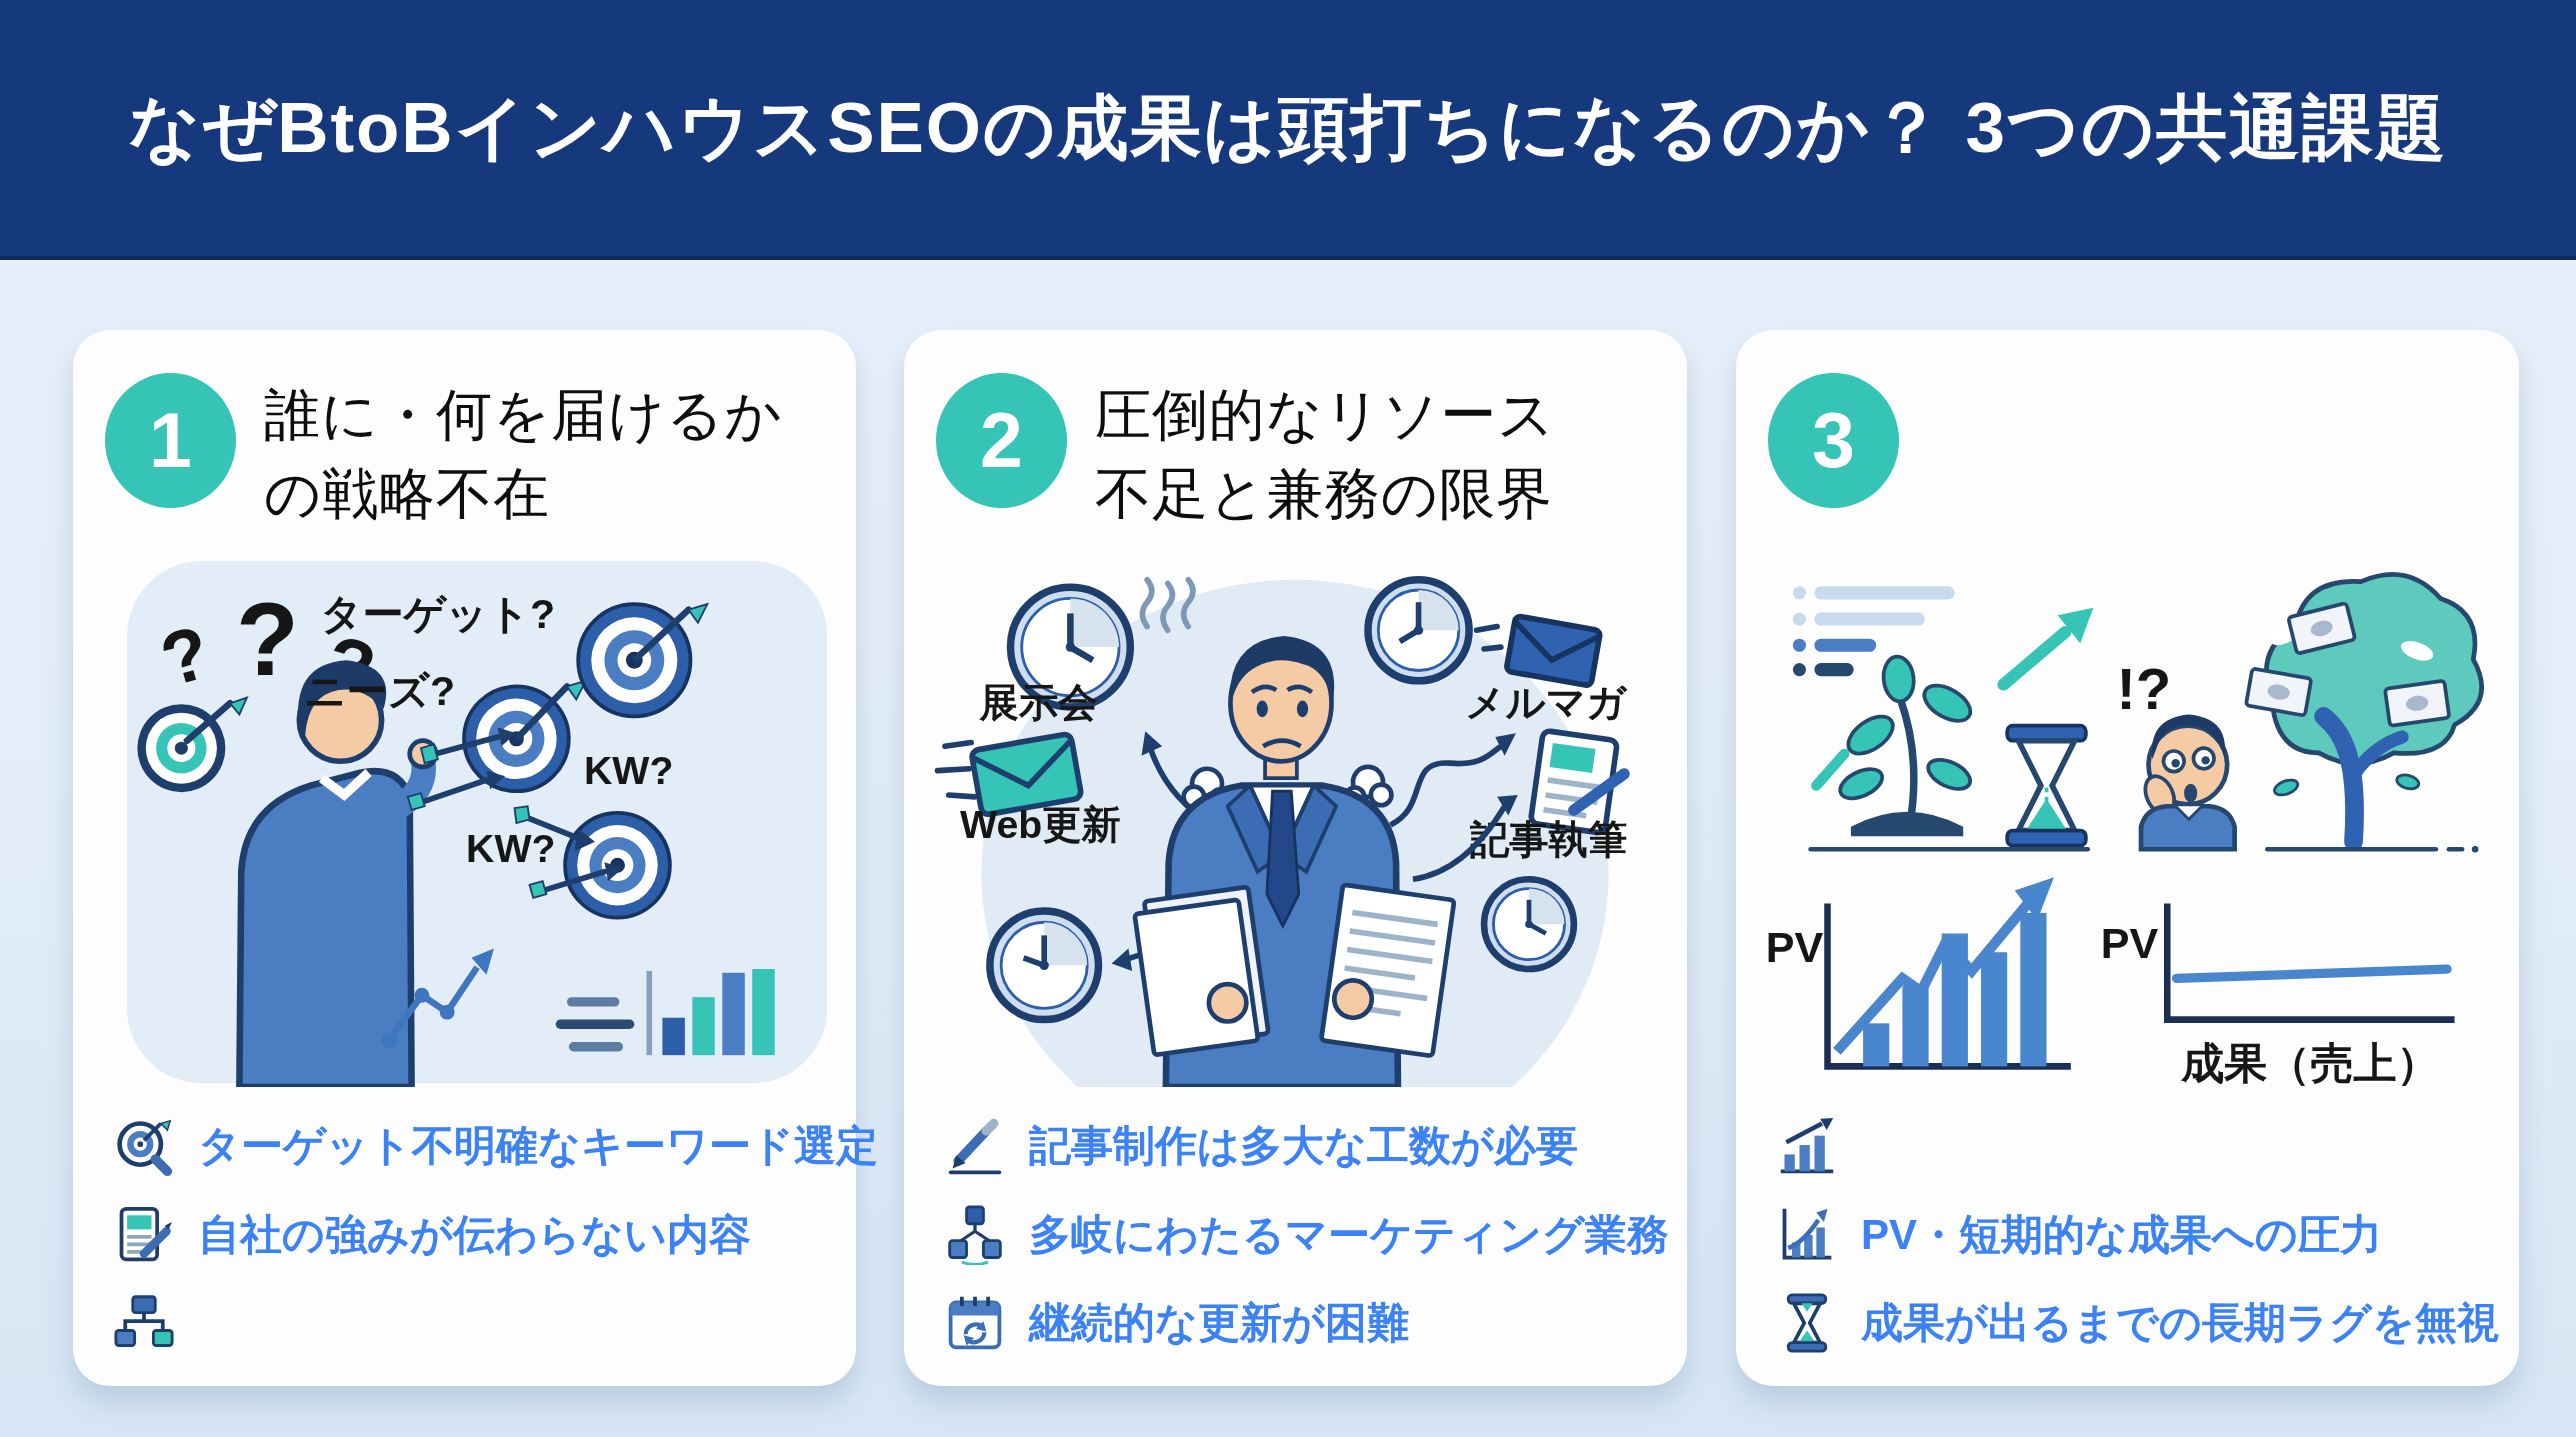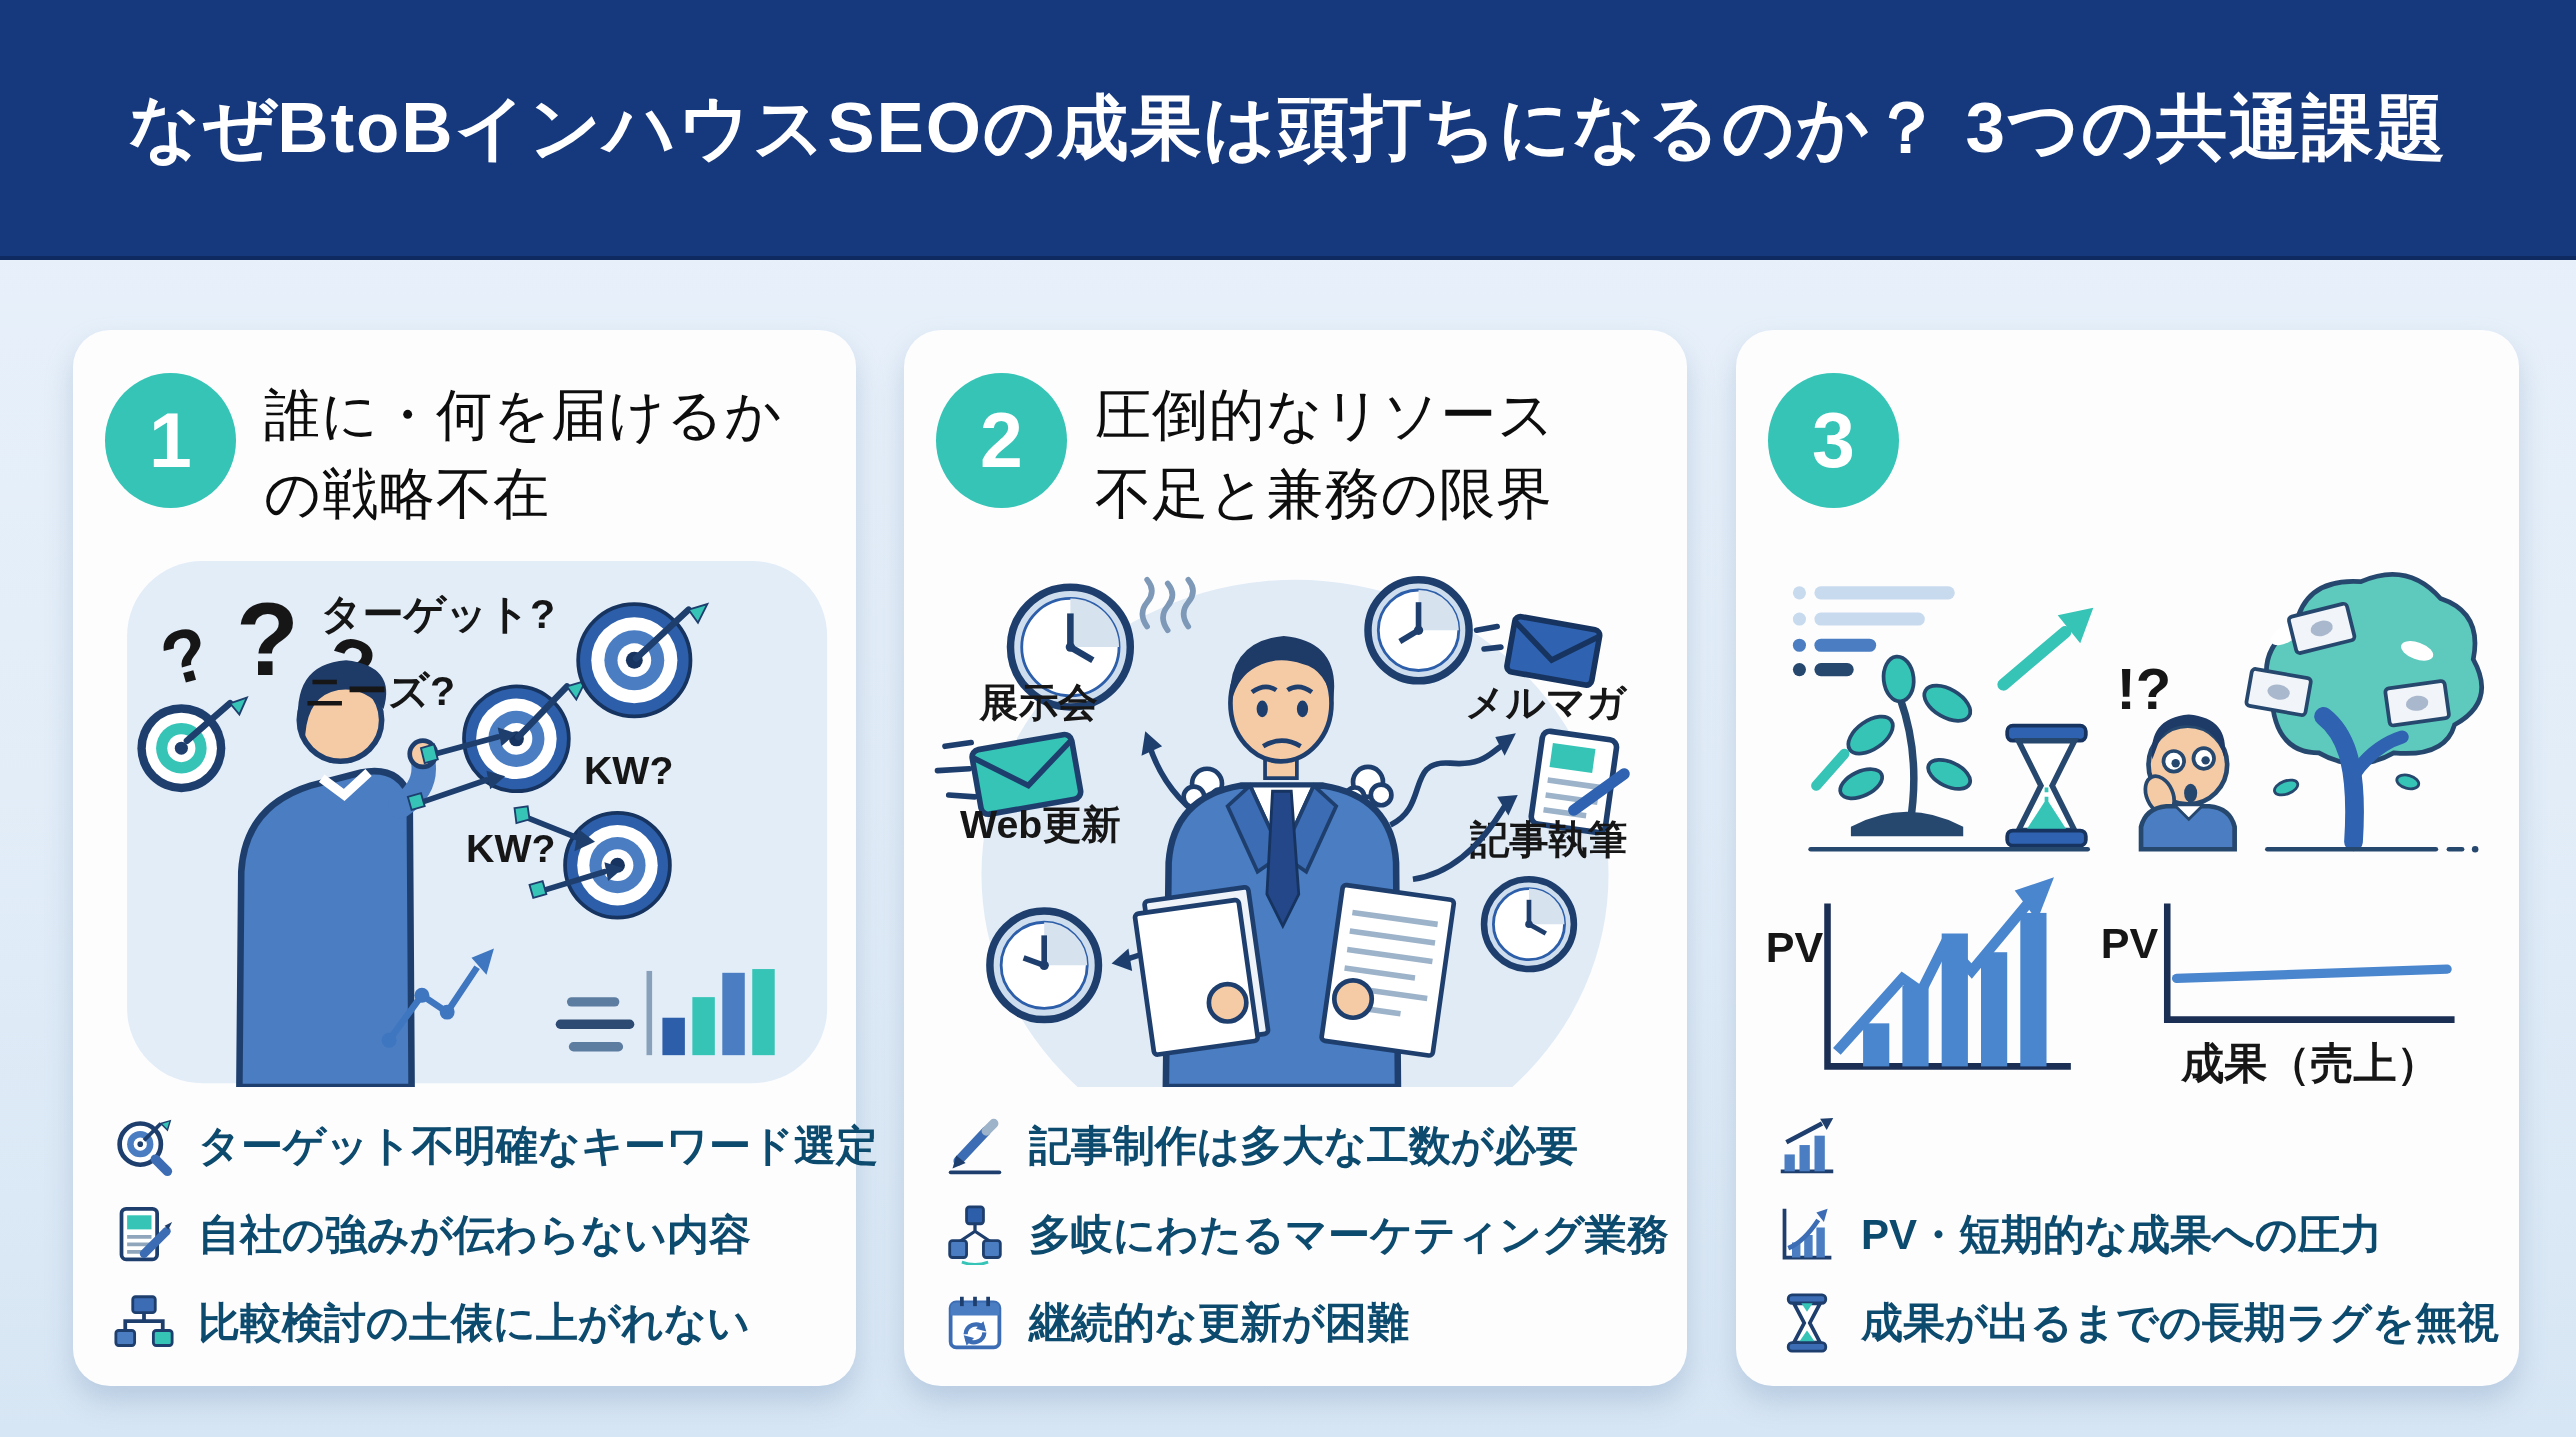--- a/index.html
+++ b/index.html
@@ -26,21 +26,21 @@
     width:131px; height:135px; border-radius:50%; background:#35c4b6;
     color:#ffffff; font-size:77px; font-weight:bold; flex:none;
     display:flex; align-items:center; justify-content:center;
   }
   .title { font-size:56px; font-weight:normal; color:#0d0d0d; line-height:1.42; letter-spacing:0.9px; padding-top:1.9px; white-space:nowrap; }
   .illus { position:absolute; top:231px; left:26px; width:730px; height:526px; }
   .illus svg { display:block; width:730px; height:526px; }
   .bullets { position:absolute; left:41px; top:783px; width:721px; list-style:none; display:flex; flex-direction:column; gap:22.5px; }
   .bullet { display:flex; align-items:center; gap:24px; height:66px; }
   .bullet svg { width:60px; height:60px; flex:none; }
-  .btext { font-size:42px; font-weight:bold; color:#0c4a6e; white-space:nowrap; }
+  .btext { font-size:42px; font-weight:bold; color:#3b82f6; white-space:nowrap; }
   .scene text { font-family:"Liberation Sans","DejaVu Sans",sans-serif; font-weight:bold; fill:#161616; }
 </style>
 </head>
 <body>
 
 <header class="header">
   <h1>なぜBtoBインハウスSEOの成果は頭打ちになるのか？ 3つの共通課題</h1>
 </header>
 
 <section class="card c1">
@@ -173,21 +173,20 @@
       </svg>
       <span class="btext">自社の強みが伝わらない内容</span>
     </li>
     <li class="bullet">
       <svg viewBox="0 0 64 64">
         <path d="M32 20 V30 M12 40 V30 H52 V40" fill="none" stroke="#1e3f6e" stroke-width="4"></path>
         <rect x="20" y="4" width="24" height="17" rx="3" fill="#3b6cb4" stroke="#1e3f6e" stroke-width="3"></rect>
         <rect x="2" y="40" width="20" height="16" rx="3" fill="#4a7dc2" stroke="#1e3f6e" stroke-width="3"></rect>
         <rect x="42" y="40" width="20" height="16" rx="3" fill="#35c4b6" stroke="#1e3f6e" stroke-width="3"></rect>
       </svg>
-      <span class="btext">比較検討の土俵に上がれない</span>
     </li>
   </ul>
 </section>
 
 <section class="card c2">
   <div class="card-head">
     <div class="num">2</div>
     <h2 class="title">
       <span>圧倒的なリソース</span><br>
       <span>不足と兼務の限界</span>

